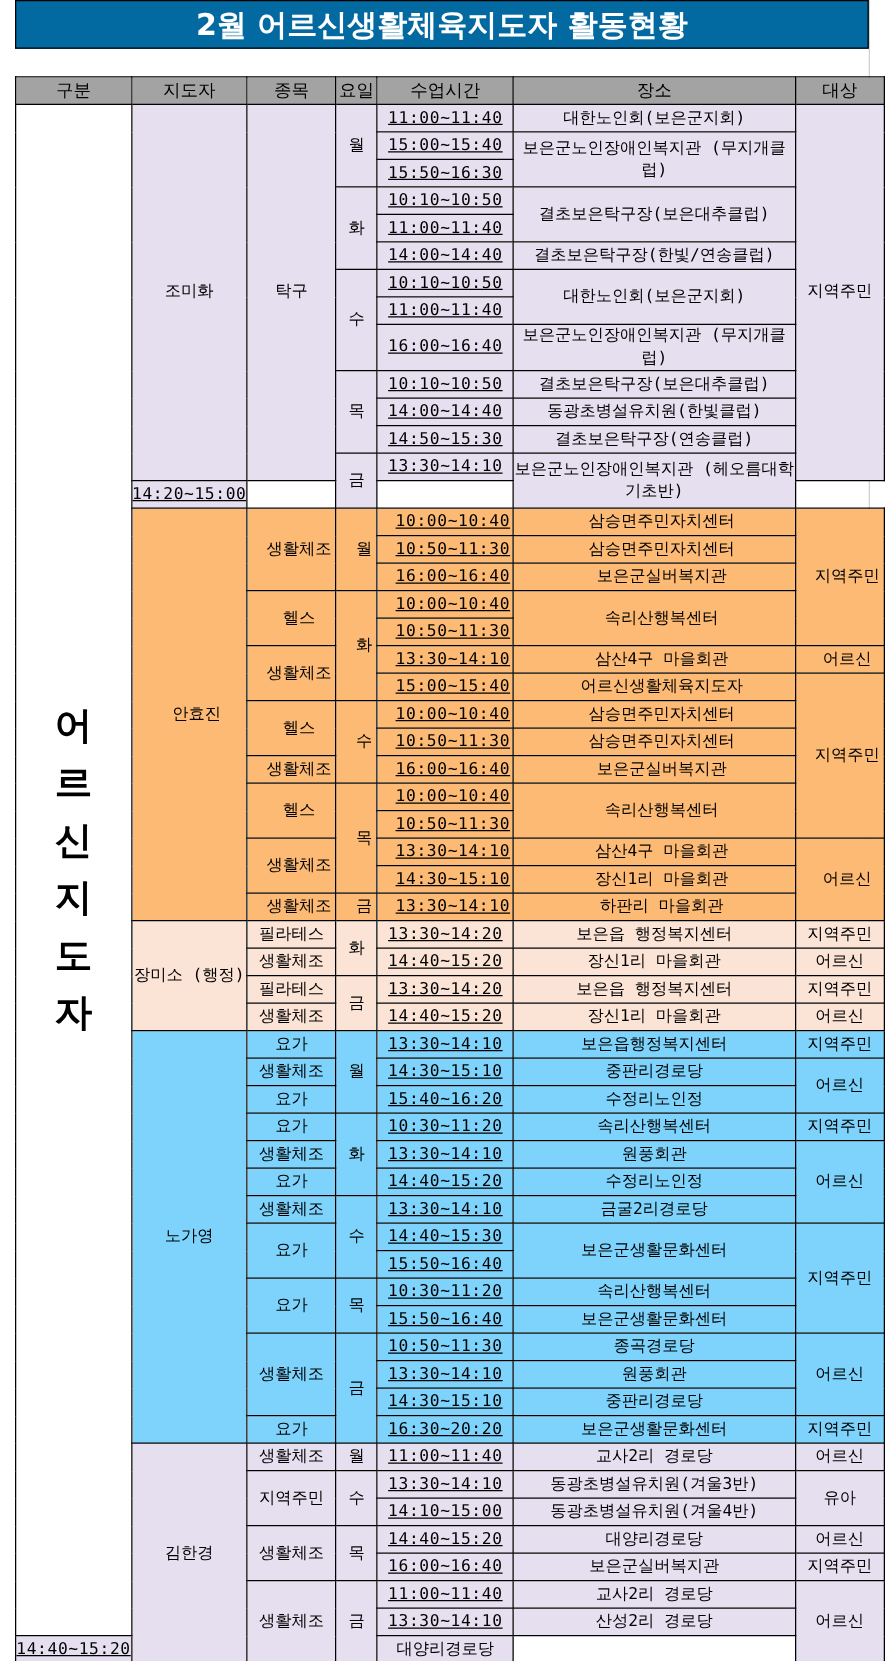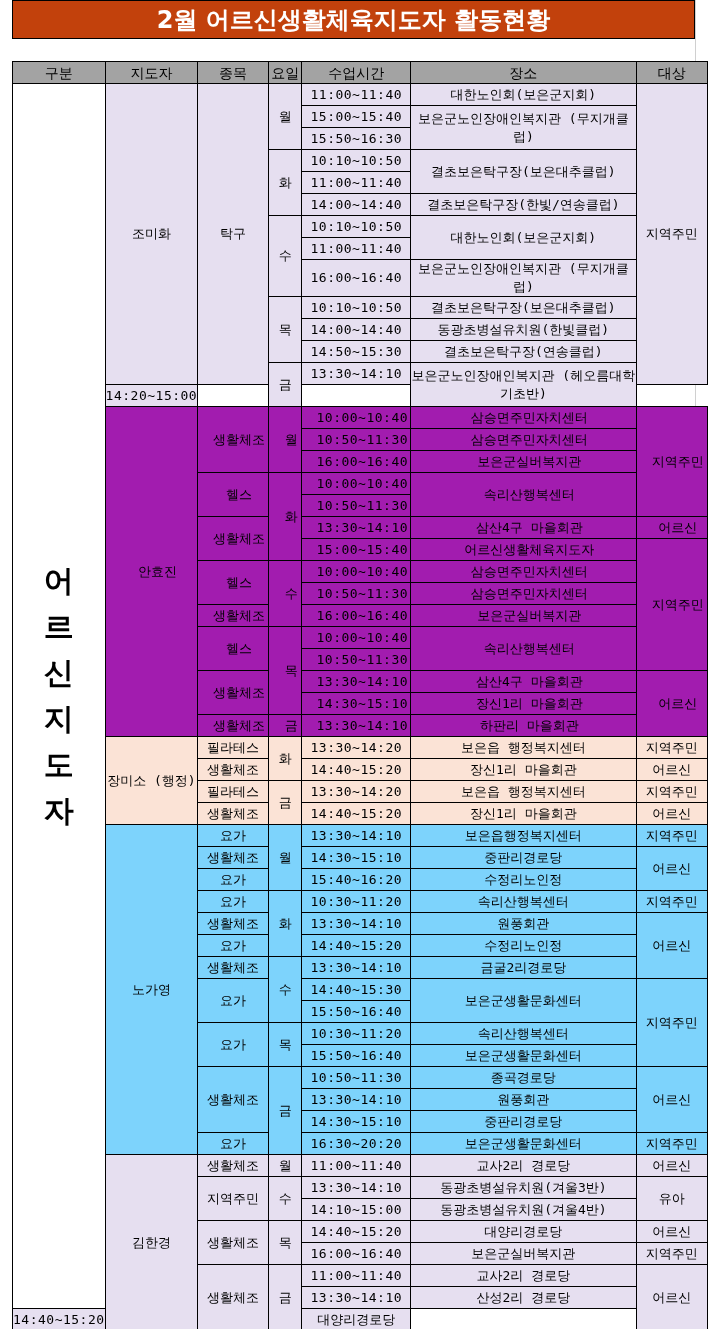--- a/index.html
+++ b/index.html
@@ -1,37 +1,37 @@
 <!DOCTYPE html>
 <html><head>
 <meta charset="utf-8">
 <style>
   html, body { margin:0; padding:0; background:#ffffff; }
   body { width:708px; height:1329px; position:relative; overflow:hidden;
          font-family:"DejaVu Sans", sans-serif; }
   .sheet { position:absolute; left:12px; top:0; width:683px; height:1329px; background:#fff;
            border-right:1px solid #d0d0d0; }
-  .title { position:absolute; left:12px; top:0; width:681px; height:37px; background:#c2410c;
+  .title { position:absolute; left:12px; top:0; width:681px; height:37px; background:#0369a1;
            border:1px solid #000; color:#fff; font-weight:bold; font-size:24px;
            display:flex; align-items:center; justify-content:center; letter-spacing:0px;
            font-family:"DejaVu Sans", sans-serif; }
   table { position:absolute; left:12px; top:61px; border-collapse:collapse; table-layout:fixed;
           font-family:"DejaVu Sans Mono", monospace; font-size:13px; color:#000; }
   td, th { border:1px solid #000; padding:0; text-align:center; vertical-align:middle;
            line-height:16px; overflow:hidden; white-space:nowrap; }
   th { background:#a3a3a3; font-family:"DejaVu Sans", sans-serif; font-weight:normal; font-size:14px; height:21px; }
   td { height:21px; }
   .gubun { background:#fff; font-family:"DejaVu Sans", sans-serif; font-weight:bold; font-size:30px;
            line-height:46px; white-space:normal; }
   .p { background:#e6dff0; }
-  .b { background:#a21caf;padding-left:12px; }
+  .b { background:#fdba74;padding-left:12px; }
   .o { background:#fbe3d6; }
   .y { background:#7dd3fc; }
   .wrap { white-space:normal; line-height:18px; }
-  .time { letter-spacing:0.5px; }
+  .time { letter-spacing:0.5px;text-decoration:underline; }
 </style>
 </head>
 <body>
 
 <div class="sheet"></div>
 <div class="title">2월 어르신생활체육지도자 활동현황</div>
 
 <table>
   <colgroup>
     <col style="width:56px">

